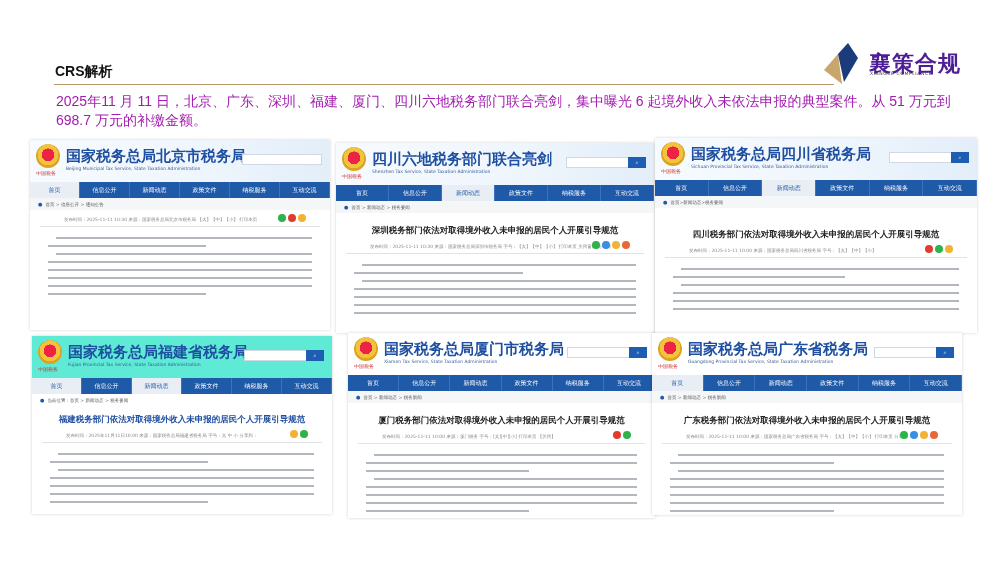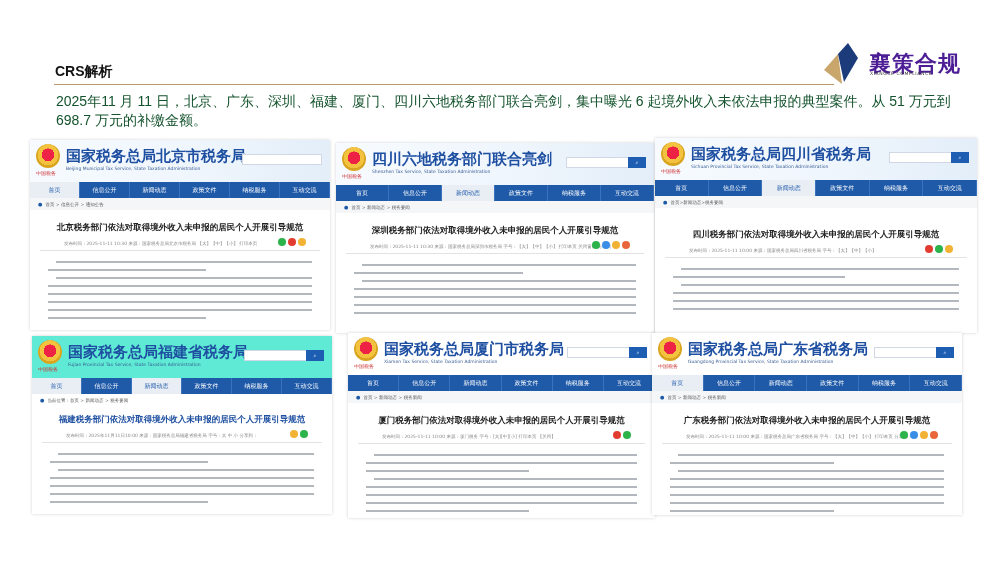--- a/index.html
+++ b/index.html
@@ -1,21 +1,21 @@
 <!DOCTYPE html>
 <html><head>
 <meta charset="utf-8">
 <style>
   html, body { margin:0; padding:0; }
   body { width:1000px; height:561px; background:#ffffff; position:relative; overflow:hidden;
          font-family:"DejaVu Sans","Liberation Sans",sans-serif; color:#111; }
   .header-title { position:absolute; left:55px; top:63px; font-size:14px; font-weight:bold; color:#111;
                   font-family:"Liberation Sans","DejaVu Sans",sans-serif; }
   .gold-rule { position:absolute; left:54px; top:84px; width:290px; height:1px; background:#b9996c; }
-  .summary { position:absolute; left:56px; top:92px; width:910px; font-size:14px; line-height:19px; color:#14532d;
+  .summary { position:absolute; left:56px; top:92px; width:910px; font-size:14px; line-height:19px; color:#a21caf;
              font-family:"Liberation Sans","DejaVu Sans",sans-serif; }
   .logo { position:absolute; left:818px; top:40px; width:150px; height:48px; }
   .logo-text { position:absolute; left:869px; top:49px; font-size:22px; font-weight:bold; color:#4c1d95; letter-spacing:1px;
                font-family:"DejaVu Serif","Liberation Serif",serif; }
   .logo-sub { position:absolute; left:870px; top:71px; font-size:4.5px; color:#333; letter-spacing:0.6px; }
 
   .card { position:absolute; background:#fff; overflow:hidden; box-shadow:0 0 3px rgba(0,0,0,0.18); }
   .card .banner { position:relative; height:42px; background:linear-gradient(90deg,#f7fbff 0%,#eef5fc 60%,#e3eef9 100%); }
   .card .emblem { position:absolute; left:6px; top:4px; width:24px; height:24px; border-radius:50%;
                   background:radial-gradient(circle at 50% 45%, #e24 0 35%, #f3c340 36% 58%, #d9a520 59% 100%); }
@@ -65,21 +65,20 @@
   </div>
   <div class="nav">
     <div class="active">首页</div>
     <div>信息公开</div>
     <div>新闻动态</div>
     <div>政策文件</div>
     <div>纳税服务</div>
     <div>互动交流</div>
   </div>
   <div class="crumb">首页 &gt; 信息公开 &gt; 通知公告</div>
-  <div class="art-title">北京税务部门依法对取得境外收入未申报的居民个人开展引导规范</div>
   <div class="meta"><span>发布时间：2025-11-11 10:30    来源：国家税务总局北京市税务局    【大】【中】【小】   打印本页</span>
     <span class="share"><span style="background:#2cb34a"></span><span style="background:#e23b2f"></span><span style="background:#f2b233"></span></span></div>
   <div class="body">
     <div class="line indent"></div>
       <div class="line short"></div>
       <div class="line indent"></div>
       <div class="line"></div>
       <div class="line"></div>
       <div class="line"></div>
       <div class="line"></div>

